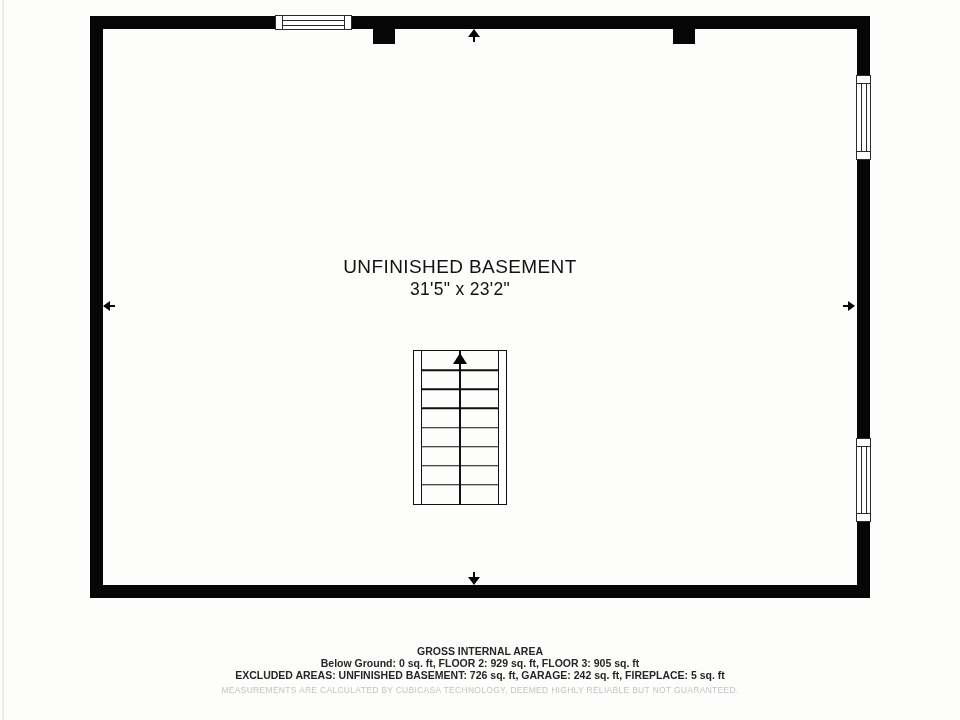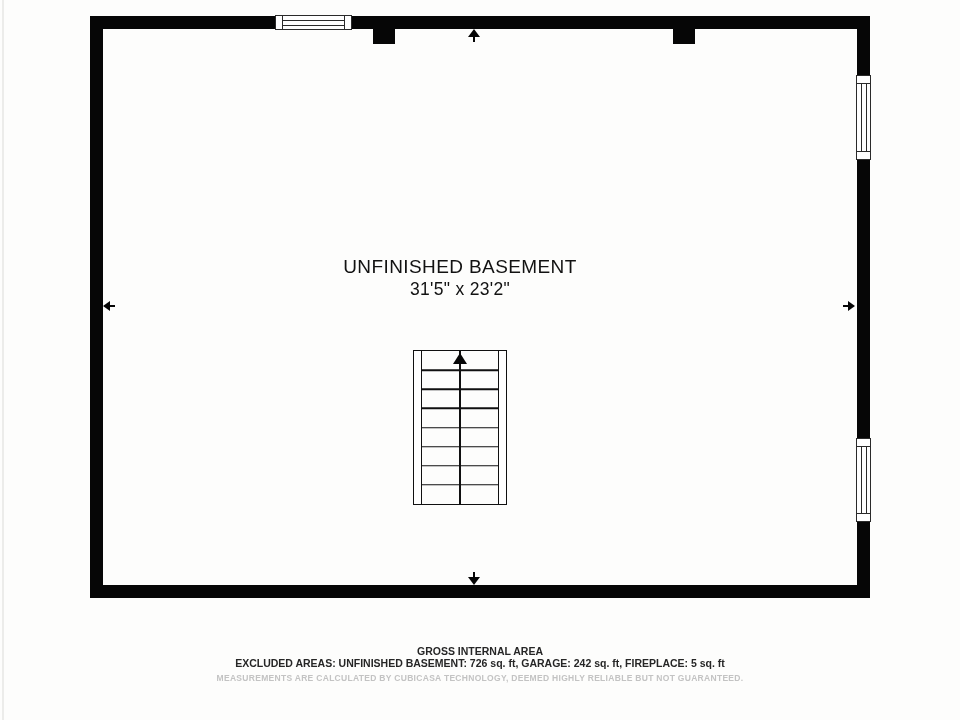--- a/index.html
+++ b/index.html
@@ -70,21 +70,21 @@
               border-bottom:11px solid #060606; }
 
   
   .room-label { position:absolute; left:260px; top:255px; width:400px; text-align:center; color:#121212; }
   .room-name { font-size:19px; letter-spacing:0.4px; line-height:23px; }
   .room-dims { font-size:17.5px; letter-spacing:0.3px; line-height:23px; }
 
   
   .footer { position:absolute; left:0; top:645px; width:960px; text-align:center; }
   .f-line { font-size:10.5px; font-weight:bold; color:#262626; line-height:12px; }
-  .f-disclaimer { margin-top:4px; font-size:8.5px; font-weight:bold; color:#c3c3c3; letter-spacing:0.3px; }
+  .f-disclaimer { margin-top:4px; font-size:8.5px; font-weight:normal; color:#c3c3c3; letter-spacing:0.3px; }
 </style>
 </head>
 <body>
 
 <div class="page">
   <div class="edge-artifact"></div>
 
   <div>
     <div class="outer-wall"></div>
 
@@ -143,16 +143,17 @@
     </div>
 
     <div class="room-label">
       <div class="room-name">UNFINISHED BASEMENT</div>
       <div class="room-dims">31'5" x 23'2"</div>
     </div>
   </div>
 
   <div class="footer">
     <div class="f-line">GROSS INTERNAL AREA</div>
+    <div class="f-line">Below Ground: 0 sq. ft, FLOOR 2: 929 sq. ft, FLOOR 3: 905 sq. ft</div>
     <div class="f-line">EXCLUDED AREAS: UNFINISHED BASEMENT: 726 sq. ft, GARAGE: 242 sq. ft, FIREPLACE: 5 sq. ft</div>
     <div class="f-disclaimer">MEASUREMENTS ARE CALCULATED BY CUBICASA TECHNOLOGY, DEEMED HIGHLY RELIABLE BUT NOT GUARANTEED.</div>
   </div>
 </div>
 
 </body></html>

